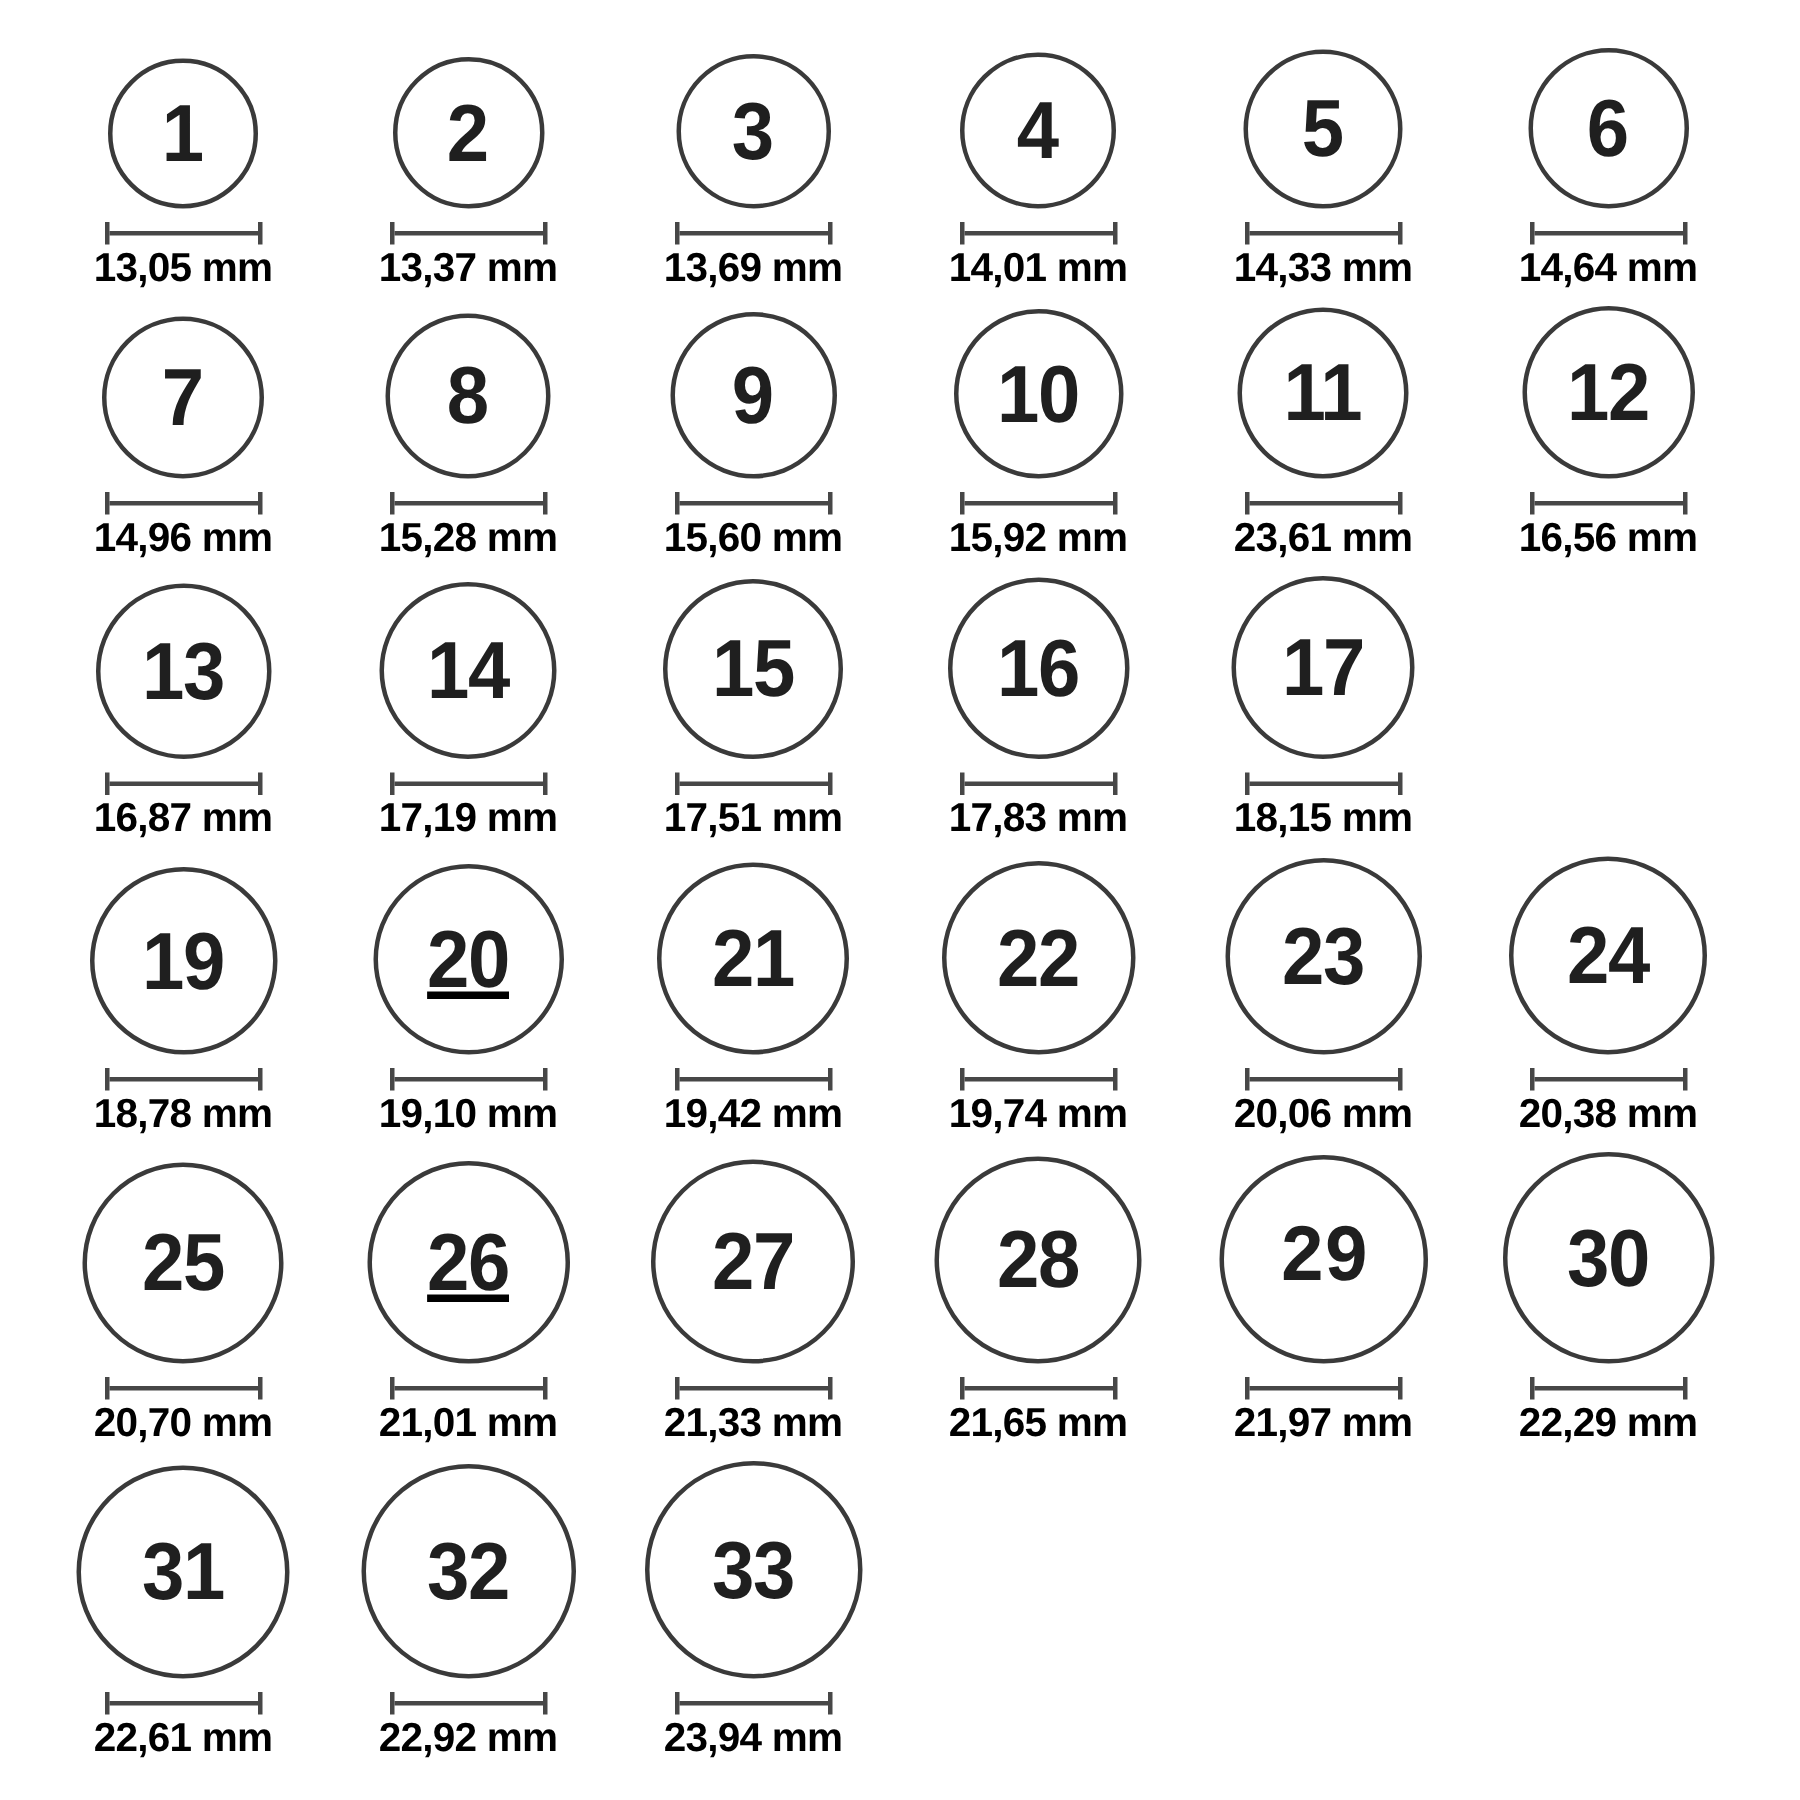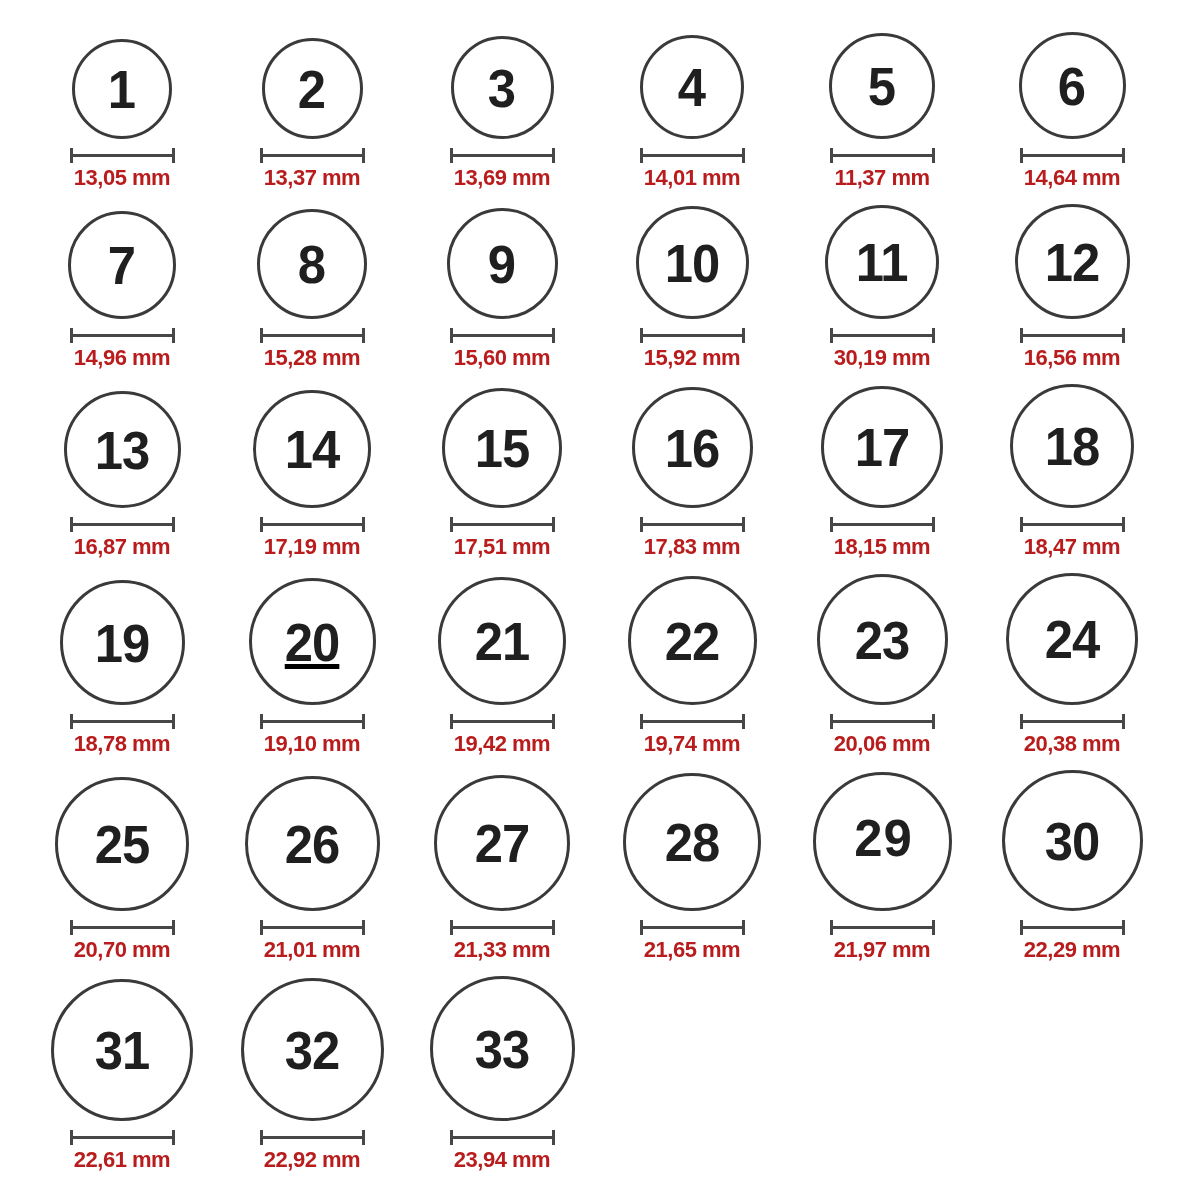--- a/index.html
+++ b/index.html
@@ -57,23 +57,23 @@
     background: #474747;
   }
   .bar {
     flex: 1;
     height: 3px;
     background: #474747;
   }
   .label {
     margin-top: 3px;
     font-weight: 700;
-    font-size: 22px;
+    font-size: 27px;
     line-height: 24px;
-    color: #b91c1c;
+    color: #000000;
     letter-spacing: -0.5px;
     white-space: nowrap;
   }
 </style>
 </head>
 <body>
 
 <div class="chart" id="chart">
     <div class="row">
   <div class="cell">
@@ -126,21 +126,21 @@
 
   <div class="cell">
     <div class="circle" style="width: 106px; height: 106px;">
       <span class="num">5</span>
     </div>
     <div class="measure">
       <span class="tick"></span>
       <span class="bar"></span>
       <span class="tick"></span>
     </div>
-    <div class="label">11,37 mm</div>
+    <div class="label">14,33 mm</div>
   </div>
 
   <div class="cell">
     <div class="circle" style="width: 107px; height: 107px;">
       <span class="num">6</span>
     </div>
     <div class="measure">
       <span class="tick"></span>
       <span class="bar"></span>
       <span class="tick"></span>
@@ -199,21 +199,21 @@
 
   <div class="cell">
     <div class="circle" style="width: 114px; height: 114px;">
       <span class="num">11</span>
     </div>
     <div class="measure">
       <span class="tick"></span>
       <span class="bar"></span>
       <span class="tick"></span>
     </div>
-    <div class="label">30,19 mm</div>
+    <div class="label">23,61 mm</div>
   </div>
 
   <div class="cell">
     <div class="circle" style="width: 115px; height: 115px;">
       <span class="num">12</span>
     </div>
     <div class="measure">
       <span class="tick"></span>
       <span class="bar"></span>
       <span class="tick"></span>
@@ -275,31 +275,20 @@
       <span class="num">17</span>
     </div>
     <div class="measure">
       <span class="tick"></span>
       <span class="bar"></span>
       <span class="tick"></span>
     </div>
     <div class="label">18,15 mm</div>
   </div>
 
-  <div class="cell">
-    <div class="circle" style="width: 124px; height: 124px;">
-      <span class="num">18</span>
-    </div>
-    <div class="measure">
-      <span class="tick"></span>
-      <span class="bar"></span>
-      <span class="tick"></span>
-    </div>
-    <div class="label">18,47 mm</div>
-  </div>
 </div>
     <div class="row">
   <div class="cell">
     <div class="circle" style="width: 125px; height: 125px;">
       <span class="num">19</span>
     </div>
     <div class="measure">
       <span class="tick"></span>
       <span class="bar"></span>
       <span class="tick"></span>
@@ -374,21 +363,21 @@
     </div>
     <div class="measure">
       <span class="tick"></span>
       <span class="bar"></span>
       <span class="tick"></span>
     </div>
     <div class="label">20,70 mm</div>
   </div>
 
   <div class="cell">
-    <div class="circle" style="width: 135px; height: 135px;">
+    <div class="circle" style="width: 135px; height: 135px; text-decoration: underline;">
       <span class="num">26</span>
     </div>
     <div class="measure">
       <span class="tick"></span>
       <span class="bar"></span>
       <span class="tick"></span>
     </div>
     <div class="label">21,01 mm</div>
   </div>
 

